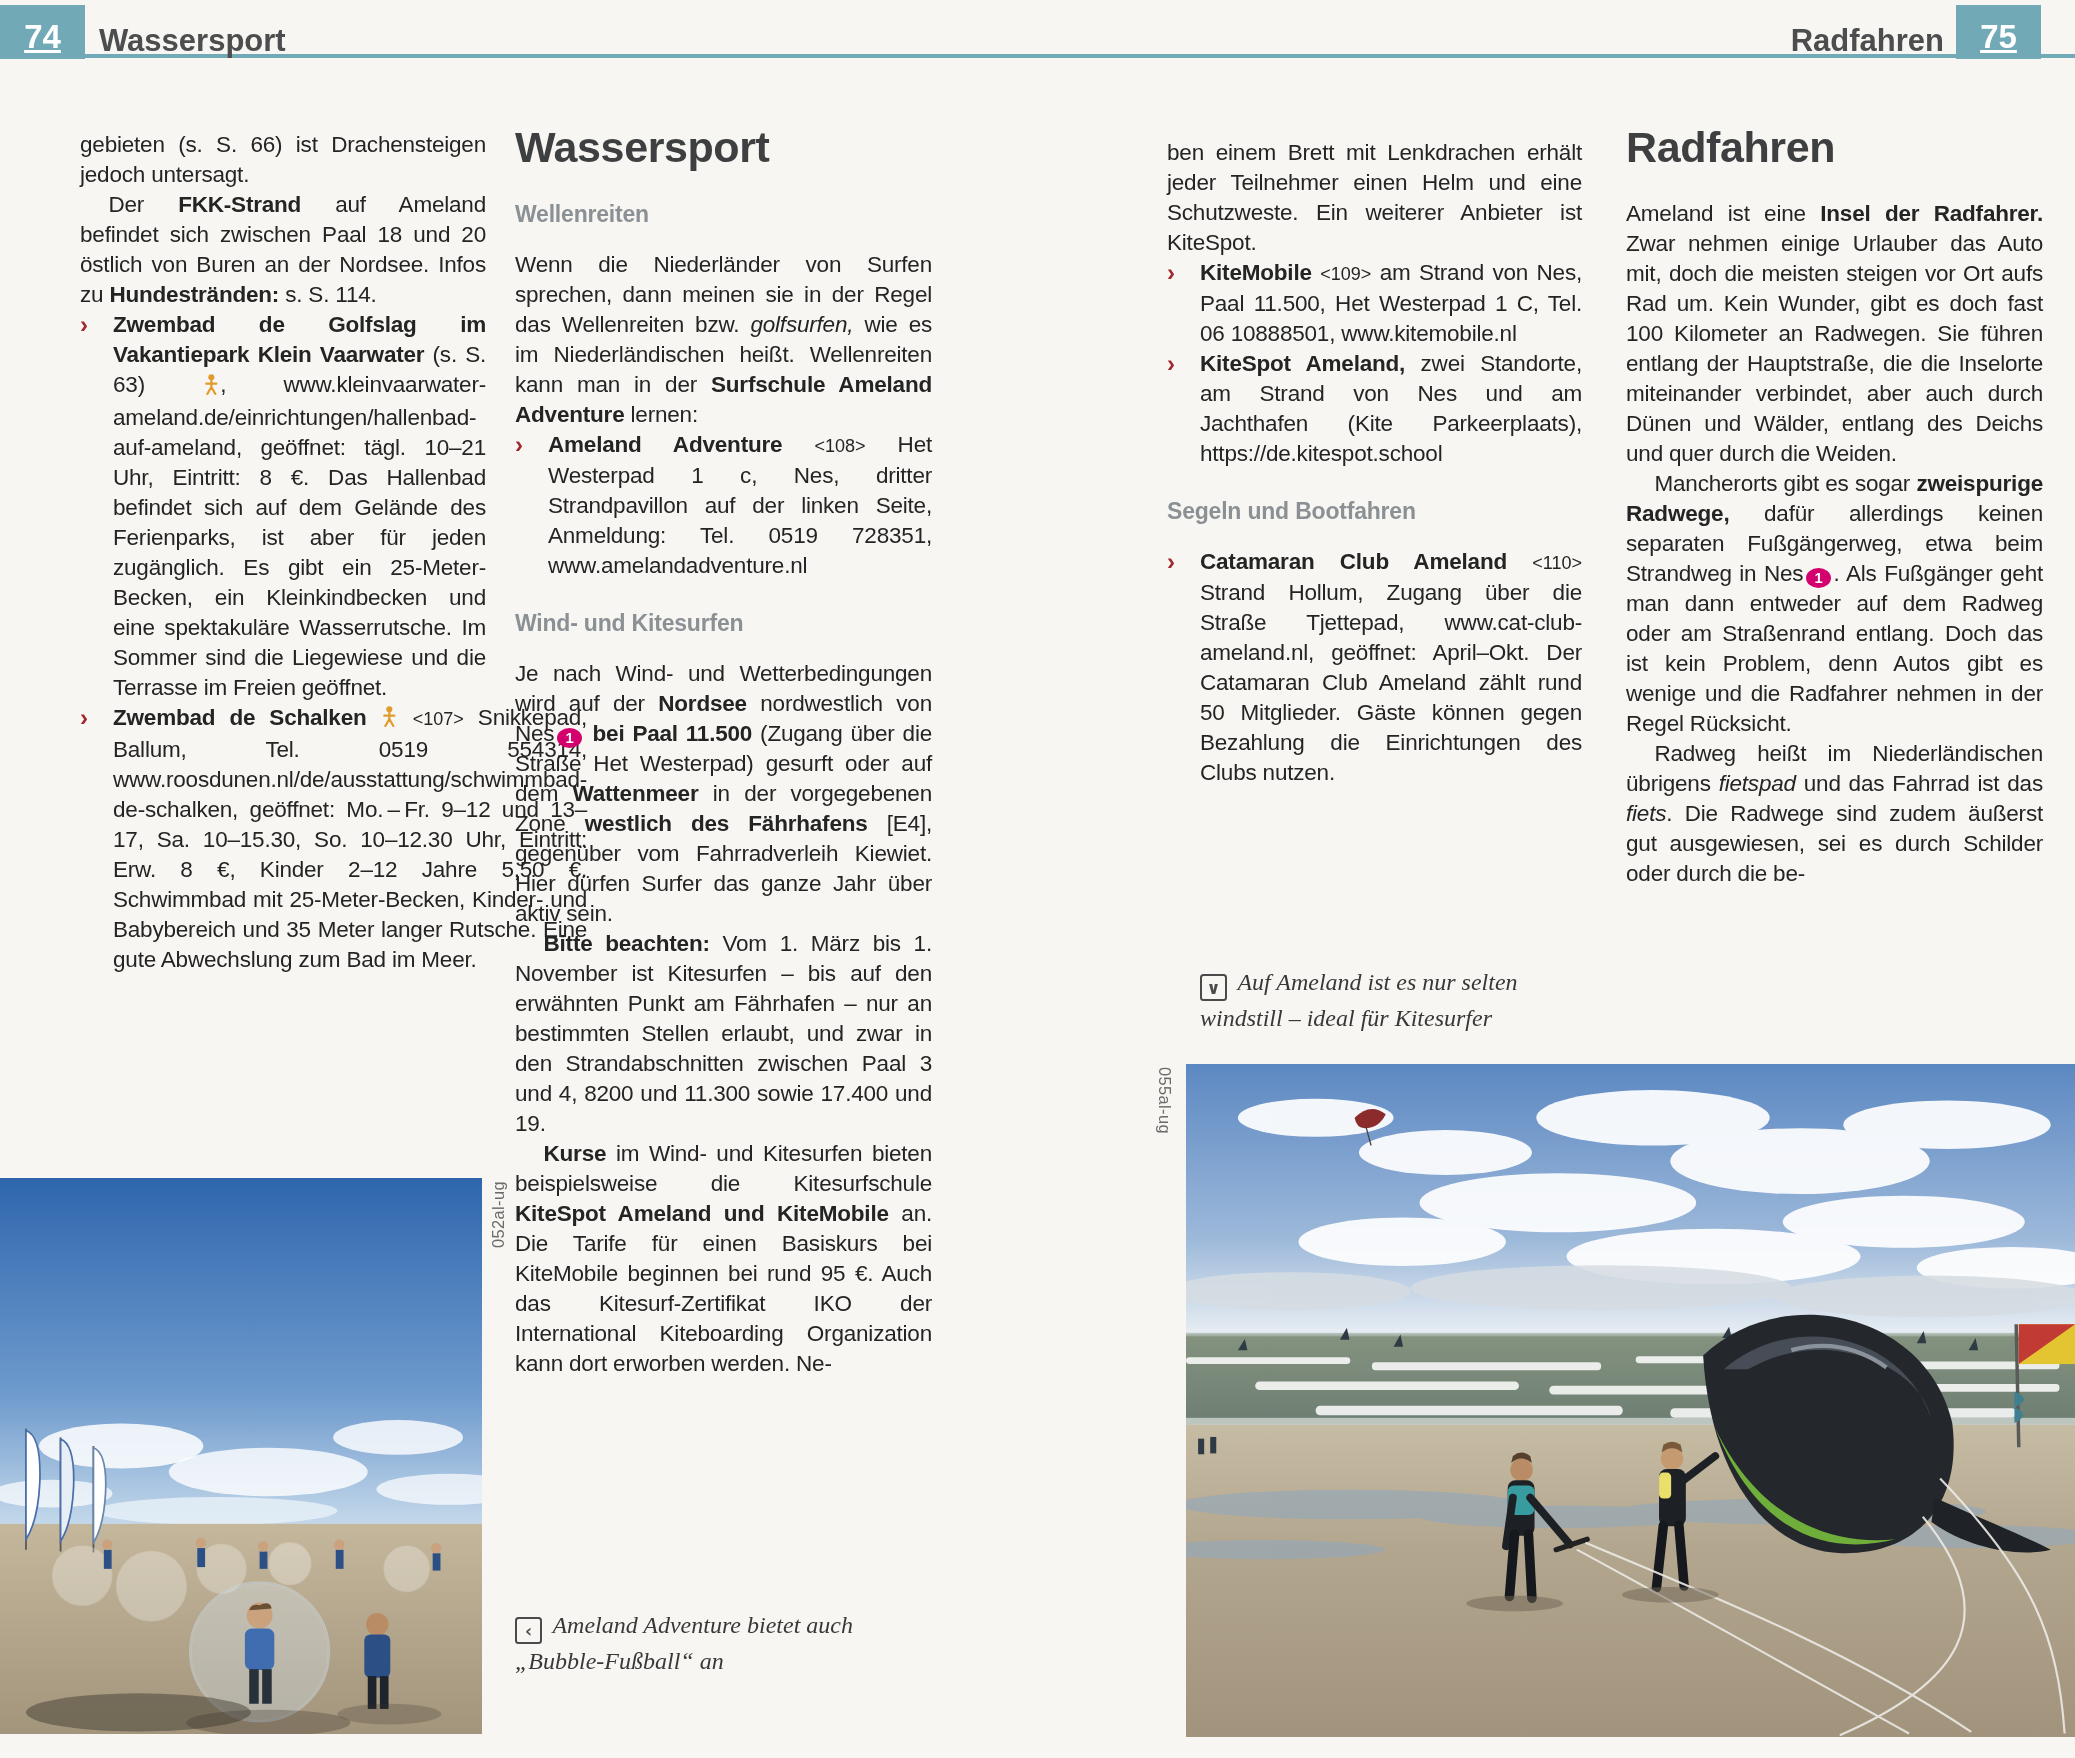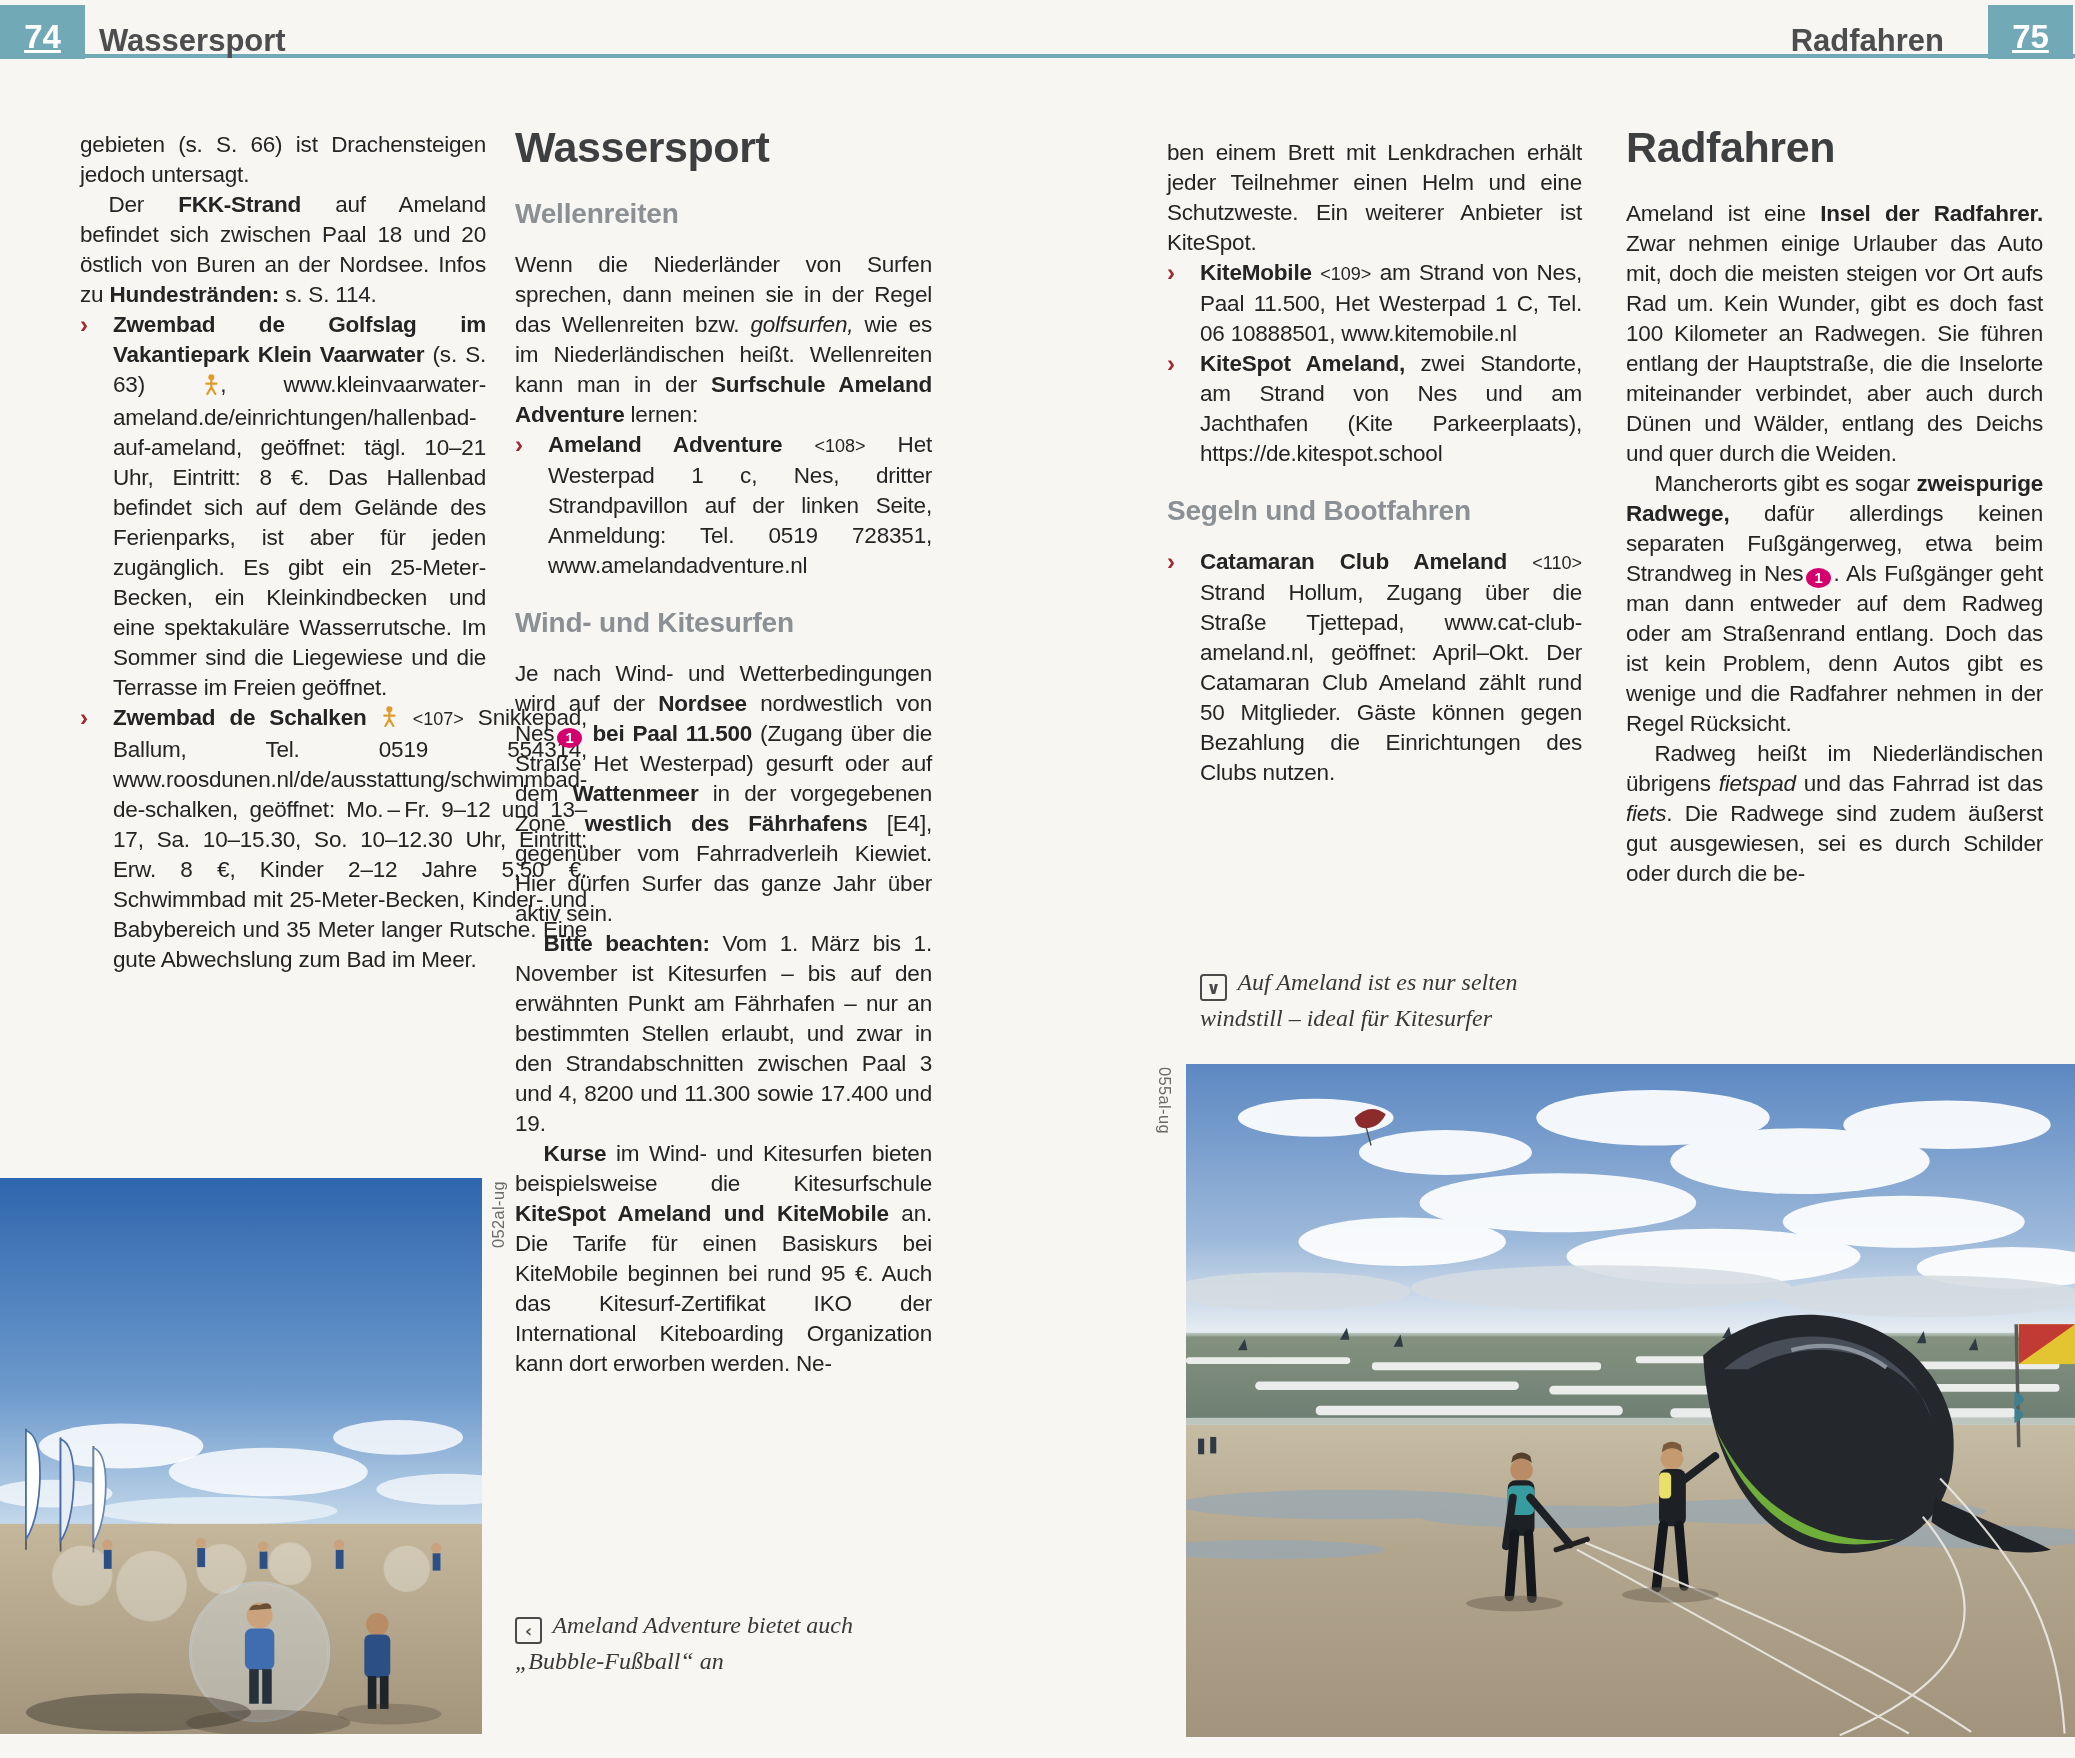--- a/index.html
+++ b/index.html
@@ -5,36 +5,36 @@
   html,body{margin:0;padding:0;background:#e8e6e1;}
   .page{position:relative;width:2075px;height:1759px;background:#f7f6f2;
         font-family:"Liberation Sans",sans-serif;color:#242424;overflow:hidden;}
 
   
   .header-rule{position:absolute;left:0;top:54px;width:2075px;height:4.3px;background:#72a9b6;}
   .pagenum-box{position:absolute;top:5.2px;width:85px;height:54px;background:#72a9b6;color:#ffffff;
         font-weight:700;font-size:33px;display:flex;align-items:flex-end;justify-content:center;
         padding-bottom:3.5px;box-sizing:border-box;text-decoration:underline;}
   #boxL{left:0;}
-  #boxR{left:1956px;margin-left:32px;}
+  #boxR{left:1956px;}
   .header-title{position:absolute;top:22.5px;font-size:31px;font-weight:700;color:#4c4d4f;}
   #titleL{left:99px;}
   #titleR{right:131px;}
 
   
   .col{position:absolute;font-size:22.5px;line-height:30px;text-align:justify;
        letter-spacing:-0.2px;overflow-wrap:break-word;hyphens:auto;}
   #col1{left:80px;top:130px;width:406px;}
   #col2{left:515px;top:126px;width:417px;}
   #col3{left:1167px;top:138px;width:415px;}
   #col4{left:1626px;top:126px;width:417px;}
 
   .h1{font-size:43px;line-height:1.02;font-weight:700;color:#3e3f41;margin:0 0 29px 0;
       text-align:left;letter-spacing:-0.4px;}
-  .h2{font-size:28px;font-weight:700;color:#8b9094;margin:27px 0 21px 0;text-align:left;}
+  .h2{font-size:23px;font-weight:700;color:#8b9094;margin:27px 0 21px 0;text-align:left;}
   .h1 + .h2{margin-top:0;}
   .col p{margin:0;}
   p.ind{text-indent:28.5px;}
   p.cap{text-align:left;text-indent:0;}
   .b{font-weight:700;}
   .i{font-style:italic;}
   .ref{font-size:18px;letter-spacing:0;}
   .li{display:flex;margin:0;}
   .li .marker{flex:0 0 33px;width:33px;color:#a3282e;font-weight:700;font-size:24px;line-height:29px;}
   .li .libody{flex:1;text-align:justify;overflow-wrap:break-word;}

